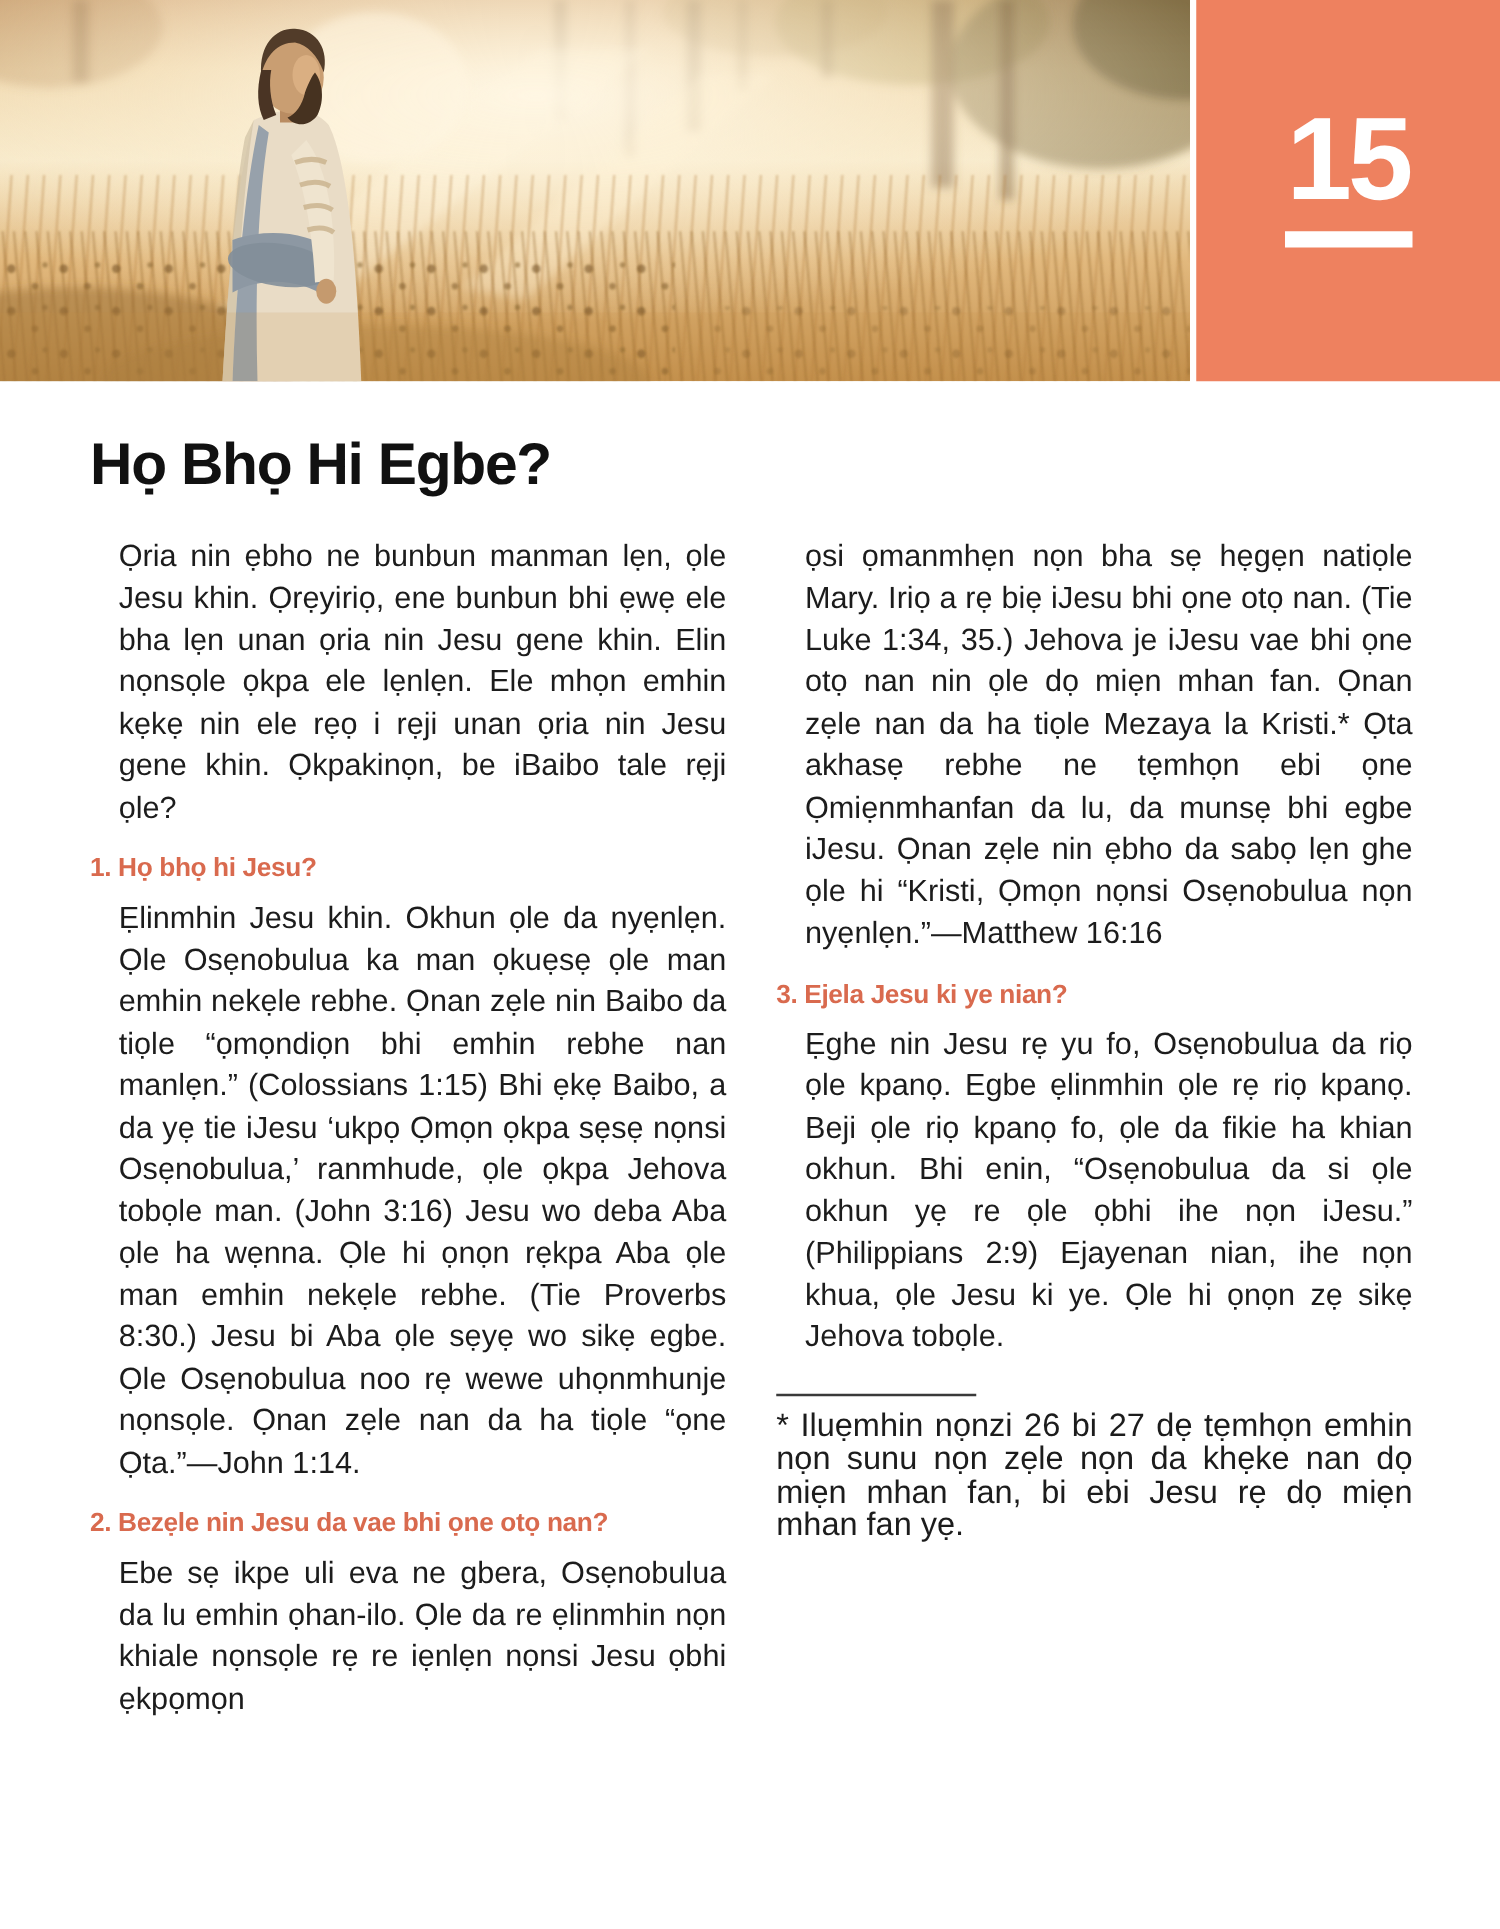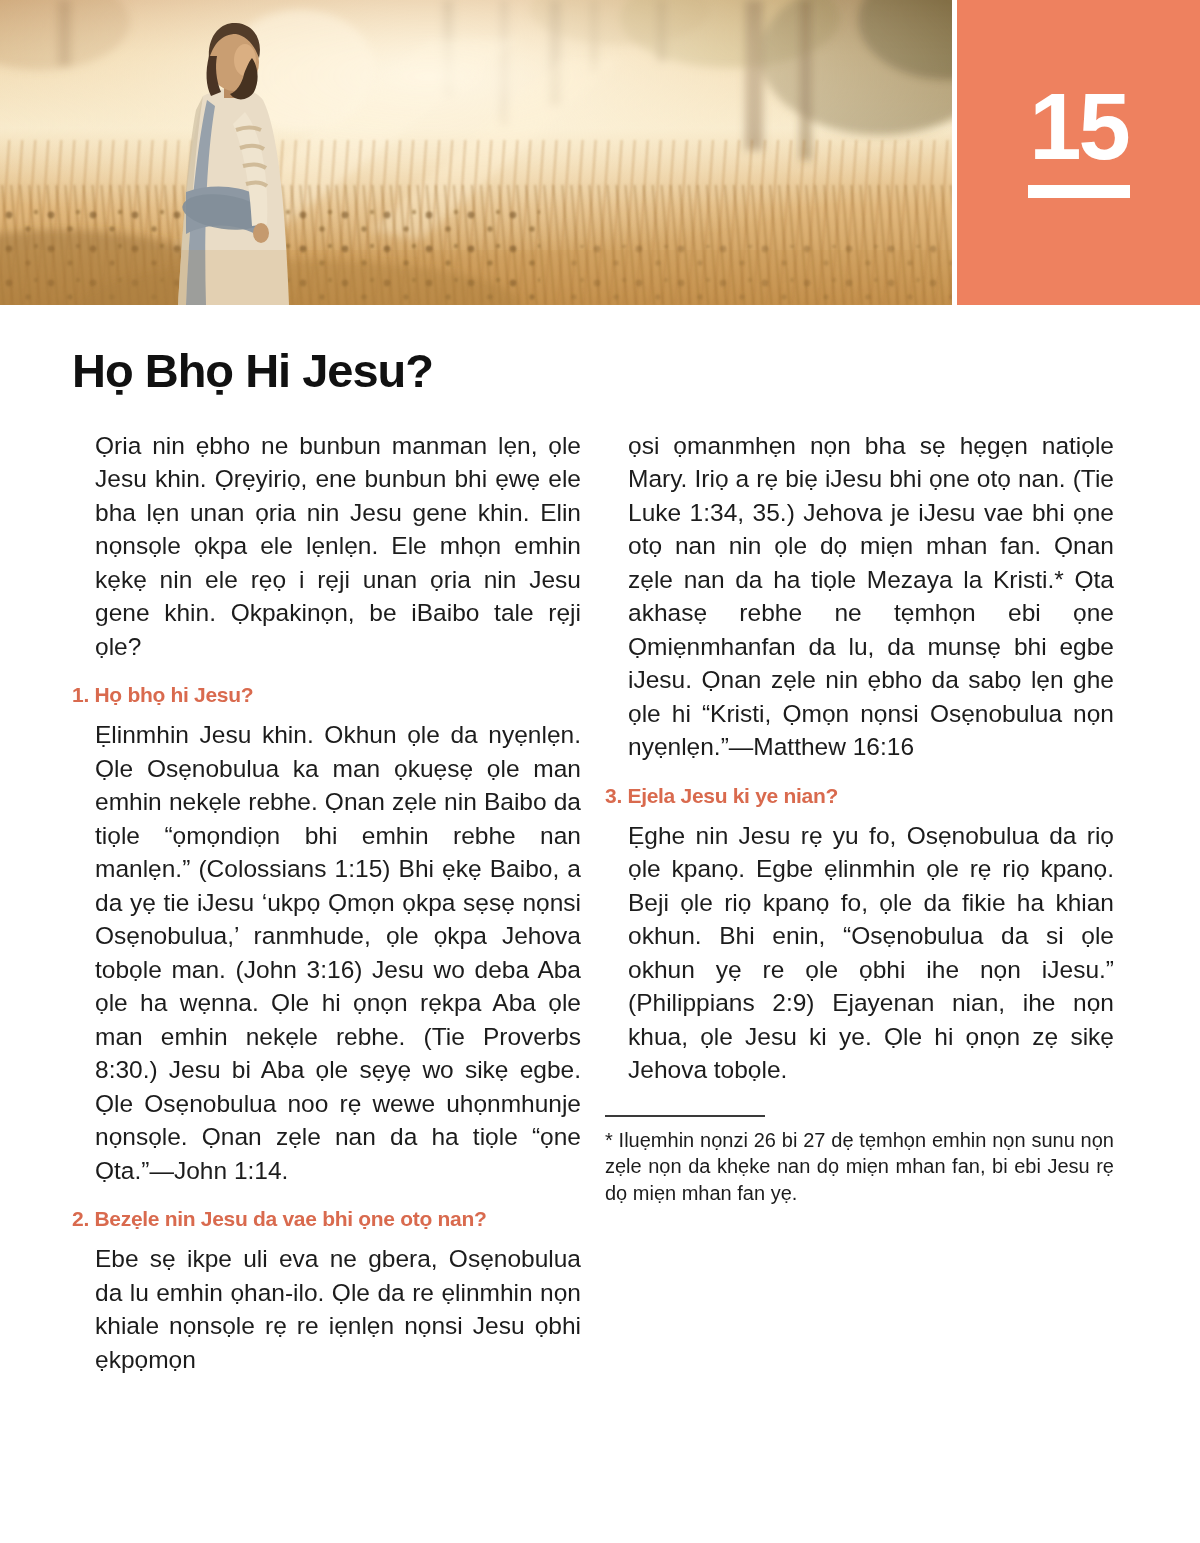--- a/index.html
+++ b/index.html
@@ -29,40 +29,40 @@
   }
   .lesson-underline { width: 102px; height: 13px; background: #ffffff; margin-top: 20px; }
 
   
   main { padding: 0 70px 0 72px; }
   h1.page-title {
     font-size: 47px; font-weight: bold; color: #111;
     letter-spacing: -1px; line-height: 1.1;
     margin: 40px 0 0 0;
   }
-  .columns { display: flex; gap: 24px; margin-top: 32px; }
+  .columns { display: flex; gap: 40px; margin-top: 32px; }
   .col { width: 509px; flex: 0 0 509px; }
 
   .body-text {
     font-size: 24.5px; line-height: 33.5px;
     text-align: justify; margin: 0 0 0 23px;
     color: #1c1c1c;
   }
   .body-text b { font-weight: normal; }
 
   h2.section-heading {
     font-size: 21px; font-weight: bold; color: #d96a4e;
     letter-spacing: -0.3px; line-height: 1.15;
     margin: 20px 0 11px 0;
   }
 
   .footnote { margin-top: 28px; }
   .footnote-rule { width: 160px; height: 2px; background: #3a3a3a; }
   .footnote-text {
-    font-size: 20px; line-height: 26.5px;
+    font-size: 26px; line-height: 26.5px;
     text-align: justify; color: #1c1c1c;
     margin: 10px 0 0 0;
   }
 </style>
 </head>
 <body>
 
 <div class="page">
 
   <header class="hero">
@@ -169,21 +169,21 @@
       </svg>
     </div>
 
     <div class="lesson-badge">
       <div class="lesson-number">15</div>
       <div class="lesson-underline"></div>
     </div>
   </header>
 
   <main>
-    <h1 class="page-title">Họ Bhọ Hi Jesu?</h1>
+    <h1 class="page-title">Họ Bhọ Hi Egbe?</h1>
 
     <div class="columns">
 
       <div class="col">
         <p class="body-text">Ọria nin ẹbho ne bunbun manman lẹn, ọle Jesu khin. Ọrẹyiriọ, ene bunbun bhi ẹwẹ ele bha lẹn unan ọria nin Jesu gene khin. Elin nọnsọle ọkpa ele lẹnlẹn. Ele mhọn emhin kẹkẹ nin ele rẹọ i rẹji unan ọria nin Jesu gene khin. Ọkpakinọn, be iBaibo tale rẹji ọle?</p>
 
         <h2 class="section-heading">1. Họ bhọ hi Jesu?</h2>
         <p class="body-text"><span>Ẹlinmhin Jesu khin. Okhun ọle da nyẹnlẹn. Ọle Osẹnobulua ka man ọkuẹsẹ ọle man emhin nekẹle rebhe. Ọnan zẹle nin Baibo da tiọle </span><b>“ọmọndiọn bhi emhin rebhe nan manlẹn.”</b><span> (Colossians 1:15) Bhi ẹkẹ Baibo, a da yẹ tie iJesu </span><b>‘ukpọ Ọmọn ọkpa sẹsẹ nọnsi Osẹnobulua,’</b><span> ranmhude, ọle ọkpa Jehova tobọle man. (John 3:16) Jesu wo deba Aba ọle ha wẹnna. Ọle hi ọnọn rẹkpa Aba ọle man emhin nekẹle rebhe. (Tie Proverbs 8:30.) Jesu bi Aba ọle sẹyẹ wo sikẹ egbe. Ọle Osẹnobulua noo rẹ wewe uhọnmhunje nọnsọle. Ọnan zẹle nan da ha tiọle “ọne Ọta.”—John 1:14.</span></p>
 
         <h2 class="section-heading">2. Bezẹle nin Jesu da vae bhi ọne otọ nan?</h2>

